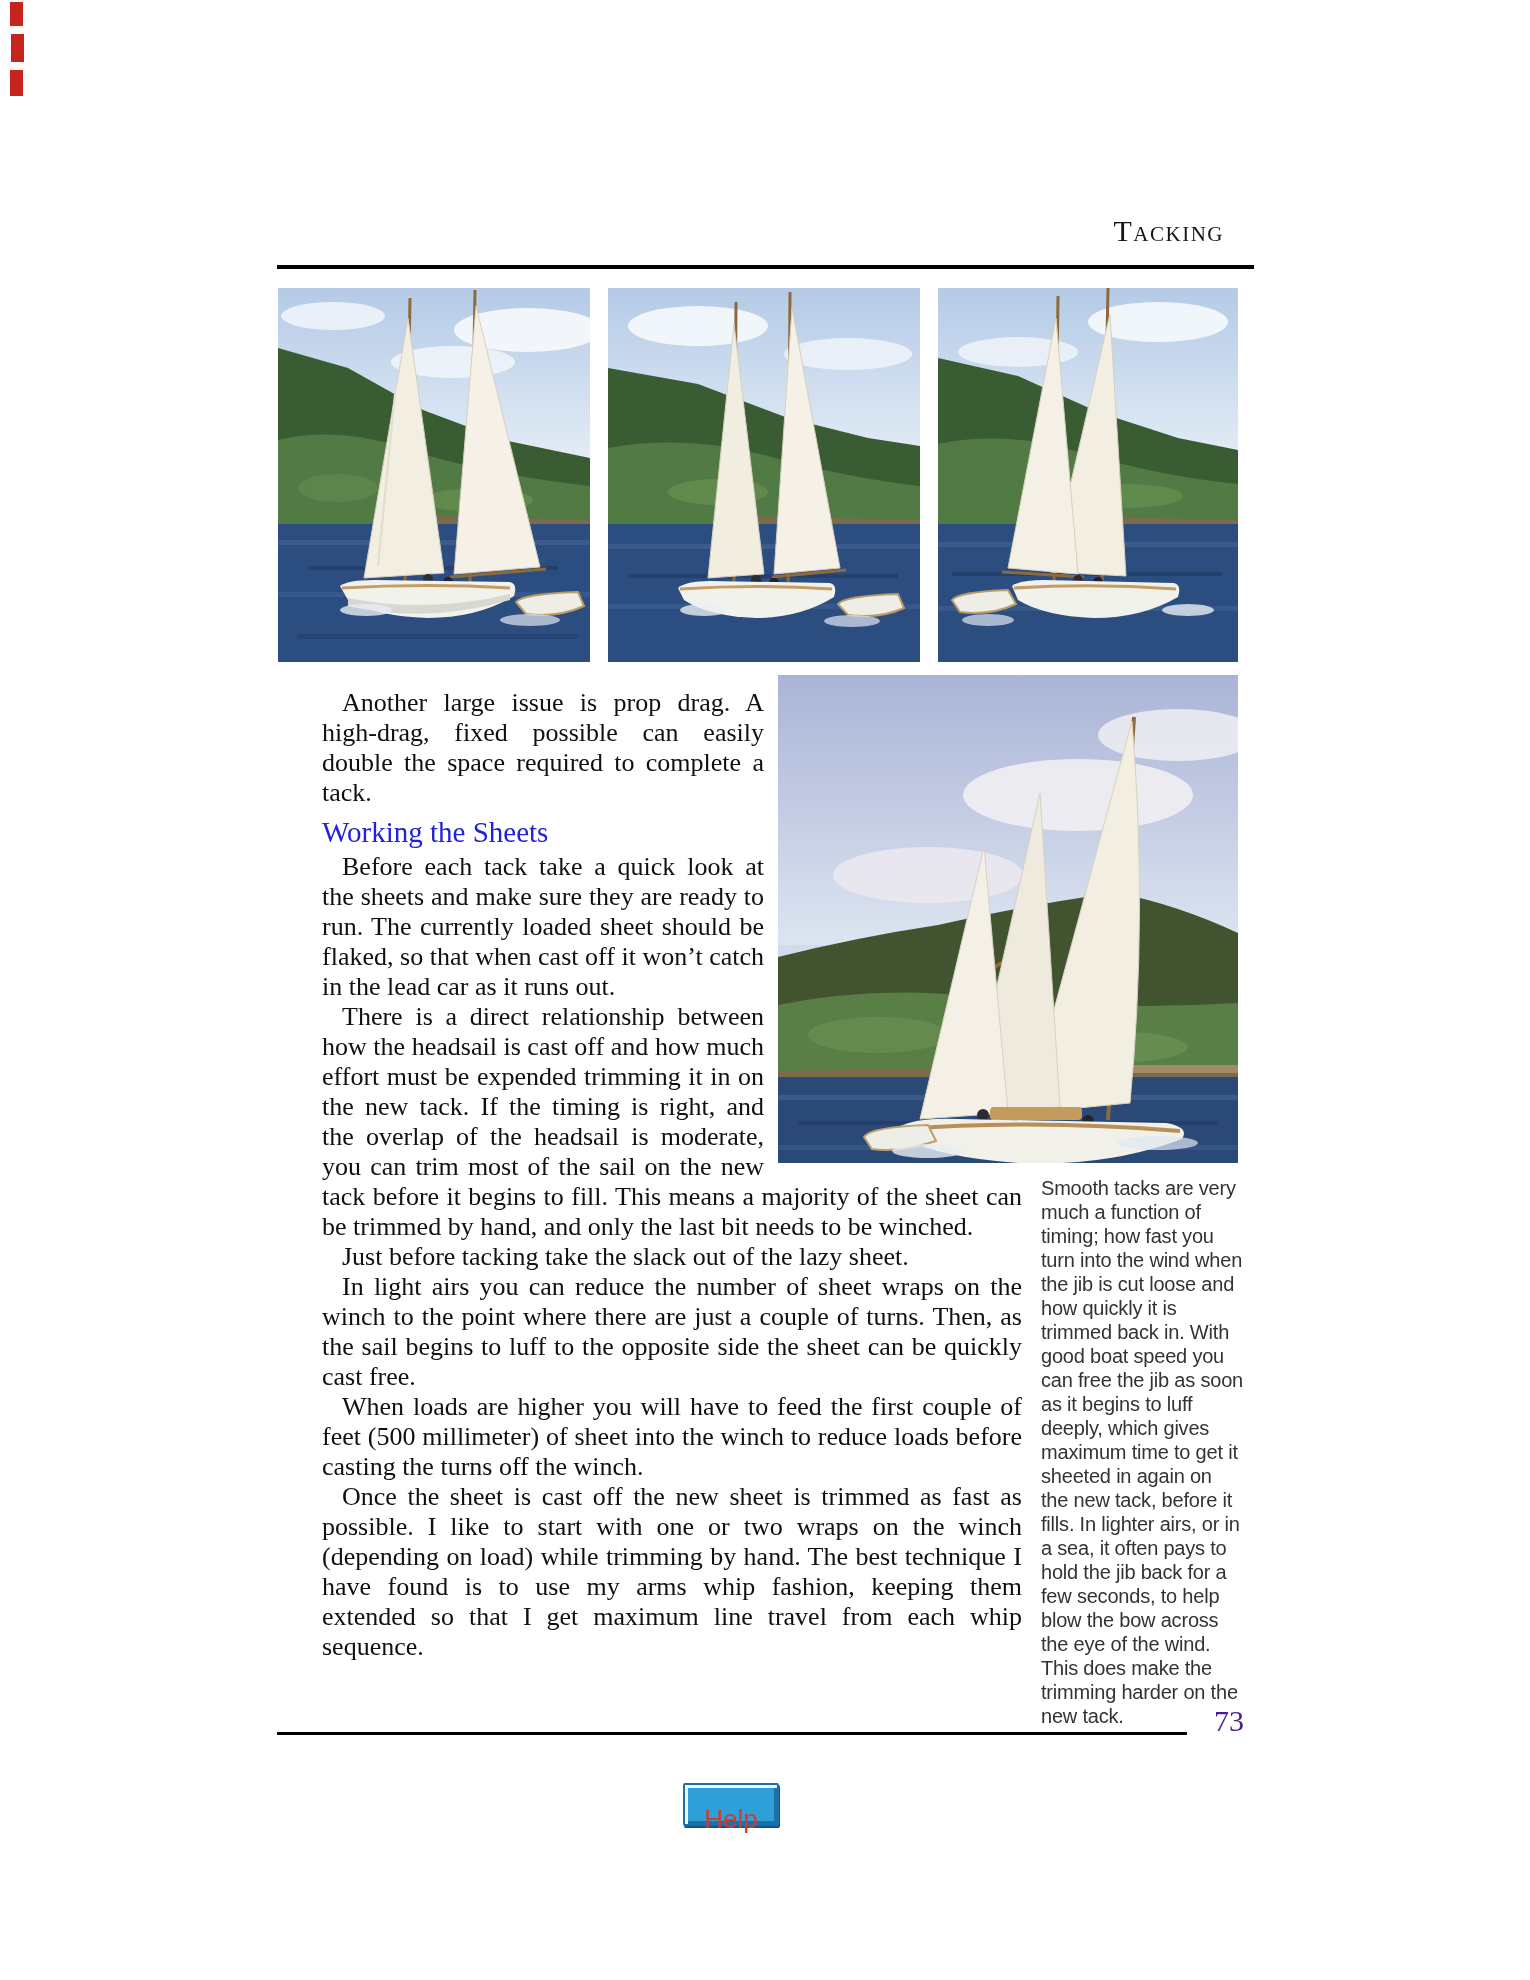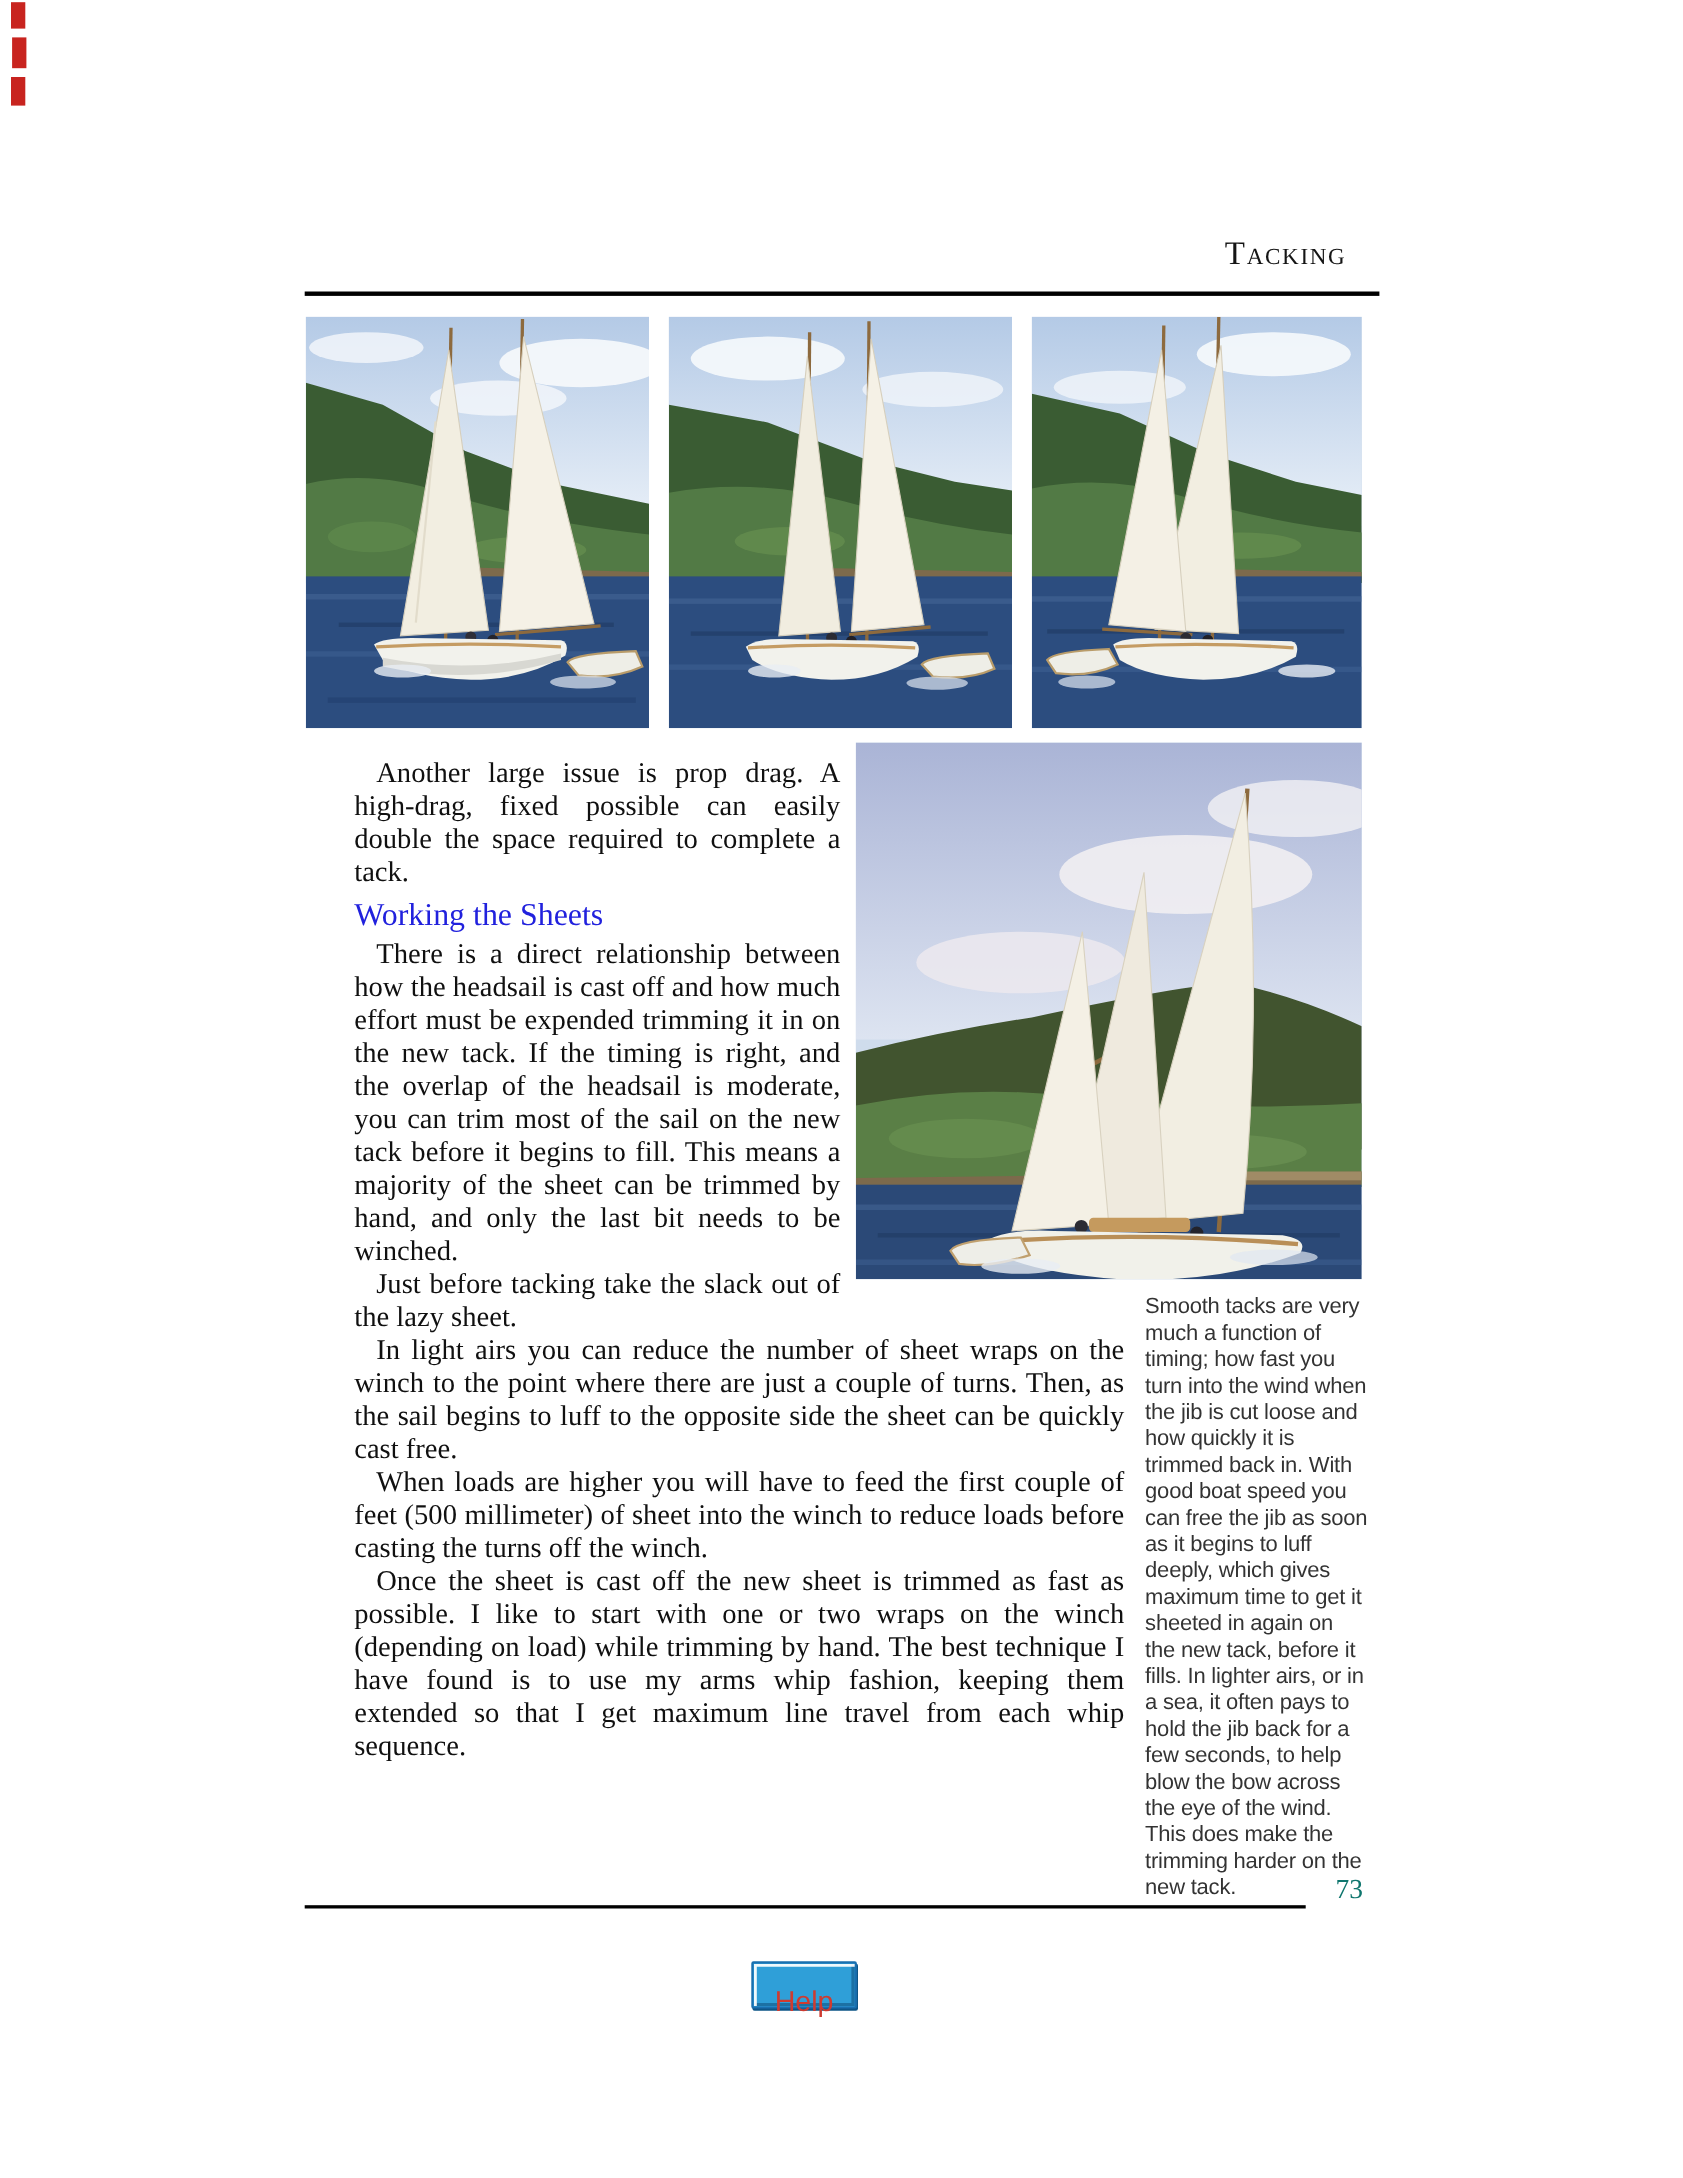--- a/index.html
+++ b/index.html
@@ -27,21 +27,21 @@
   .flow p{margin:0;text-indent:20px;}
   .wrap-spacer{float:right;width:258px;height:492px;}
   .section-heading{margin:8px 0 4px 0;font-size:29px;font-weight:normal;
     color:#2121dd;text-indent:0;line-height:32px;}
 
   
   .sidebar{position:absolute;left:1041px;top:1176px;width:202px;
     font-family:"Liberation Sans",sans-serif;font-size:20px;line-height:24px;
     color:#333333;letter-spacing:-0.2px;}
 
-  .pageno{position:absolute;left:1214px;top:1704px;font-size:25px;color:#0f766e;}
+  .pageno{position:absolute;left:1214px;top:1704px;font-size:30px;color:#4c1d95;}
 
   
   .help-btn{position:absolute;left:683px;top:1783px;width:96px;height:43px;
     background:#2f9fd8;border:2px solid #1a6faf;border-radius:2px;
     box-shadow:inset 3px 3px 0 rgba(255,255,255,.92), inset -3px -3px 0 rgba(12,74,122,.55),
                1px 2px 0 #0e5587;
     font-family:"Liberation Sans",sans-serif;font-size:26px;color:#cf3b30;
     text-align:center;line-height:36px;cursor:pointer;padding:16px;}
 
   
@@ -191,20 +191,21 @@
     <path d="M86,462 Q92,452 150,450 L158,466 Q120,478 94,474 Z" fill="#eeeee8" stroke="#c0a06f" stroke-width="2"></path>
     <ellipse cx="150" cy="476" rx="36" ry="7" fill="#e8edf4" opacity=".8"></ellipse>
     <ellipse cx="380" cy="468" rx="40" ry="7" fill="#dfe7f1" opacity=".7"></ellipse>
   </svg>
 </div>
 
 <div class="flow">
   <div class="wrap-spacer"></div>
   <p>Another large issue is prop drag. A high-drag, fixed possible can easily double the space required to complete a tack.</p>
   <h2 class="section-heading">Working the Sheets</h2>
+  <p>Before each tack take a quick look at the sheets and make sure they are ready to run. The currently loaded sheet should be flaked, so that when cast off it won’t catch in the lead car as it runs out.</p>
   <p>There is a direct relationship between how the headsail is cast off and how much effort must be expended trimming it in on the new tack. If the timing is right, and the overlap of the headsail is moderate, you can trim most of the sail on the new tack before it begins to fill. This means a majority of the sheet can be trimmed by hand, and only the last bit needs to be winched.</p>
   <p>Just before tacking take the slack out of the lazy sheet.</p>
   <p>In light airs you can reduce the number of sheet wraps on the winch to the point where there are just a couple of turns. Then, as the sail begins to luff to the opposite side the sheet can be quickly cast free.</p>
   <p>When loads are higher you will have to feed the first couple of feet (500 millimeter) of sheet into the winch to reduce loads before casting the turns off the winch.</p>
   <p>Once the sheet is cast off the new sheet is trimmed as fast as possible. I like to start with one or two wraps on the winch (depending on load) while trimming by hand. The best technique I have found is to use my arms whip fashion, keeping them extended so that I get maximum line travel from each whip sequence.</p>
 </div>
 
 <div class="sidebar">Smooth tacks are very much a function of timing; how fast you turn into the wind when the jib is cut loose and how quickly it is trimmed back in. With good boat speed you can free the jib as soon as it begins to luff deeply, which gives maximum time to get it sheeted in again on the new tack, before it fills. In lighter airs, or in a sea, it often pays to hold the jib back for a few seconds, to help blow the bow across the eye of the wind. This does make the trimming harder on the new tack.</div>
 
 <div class="pageno">73</div>

